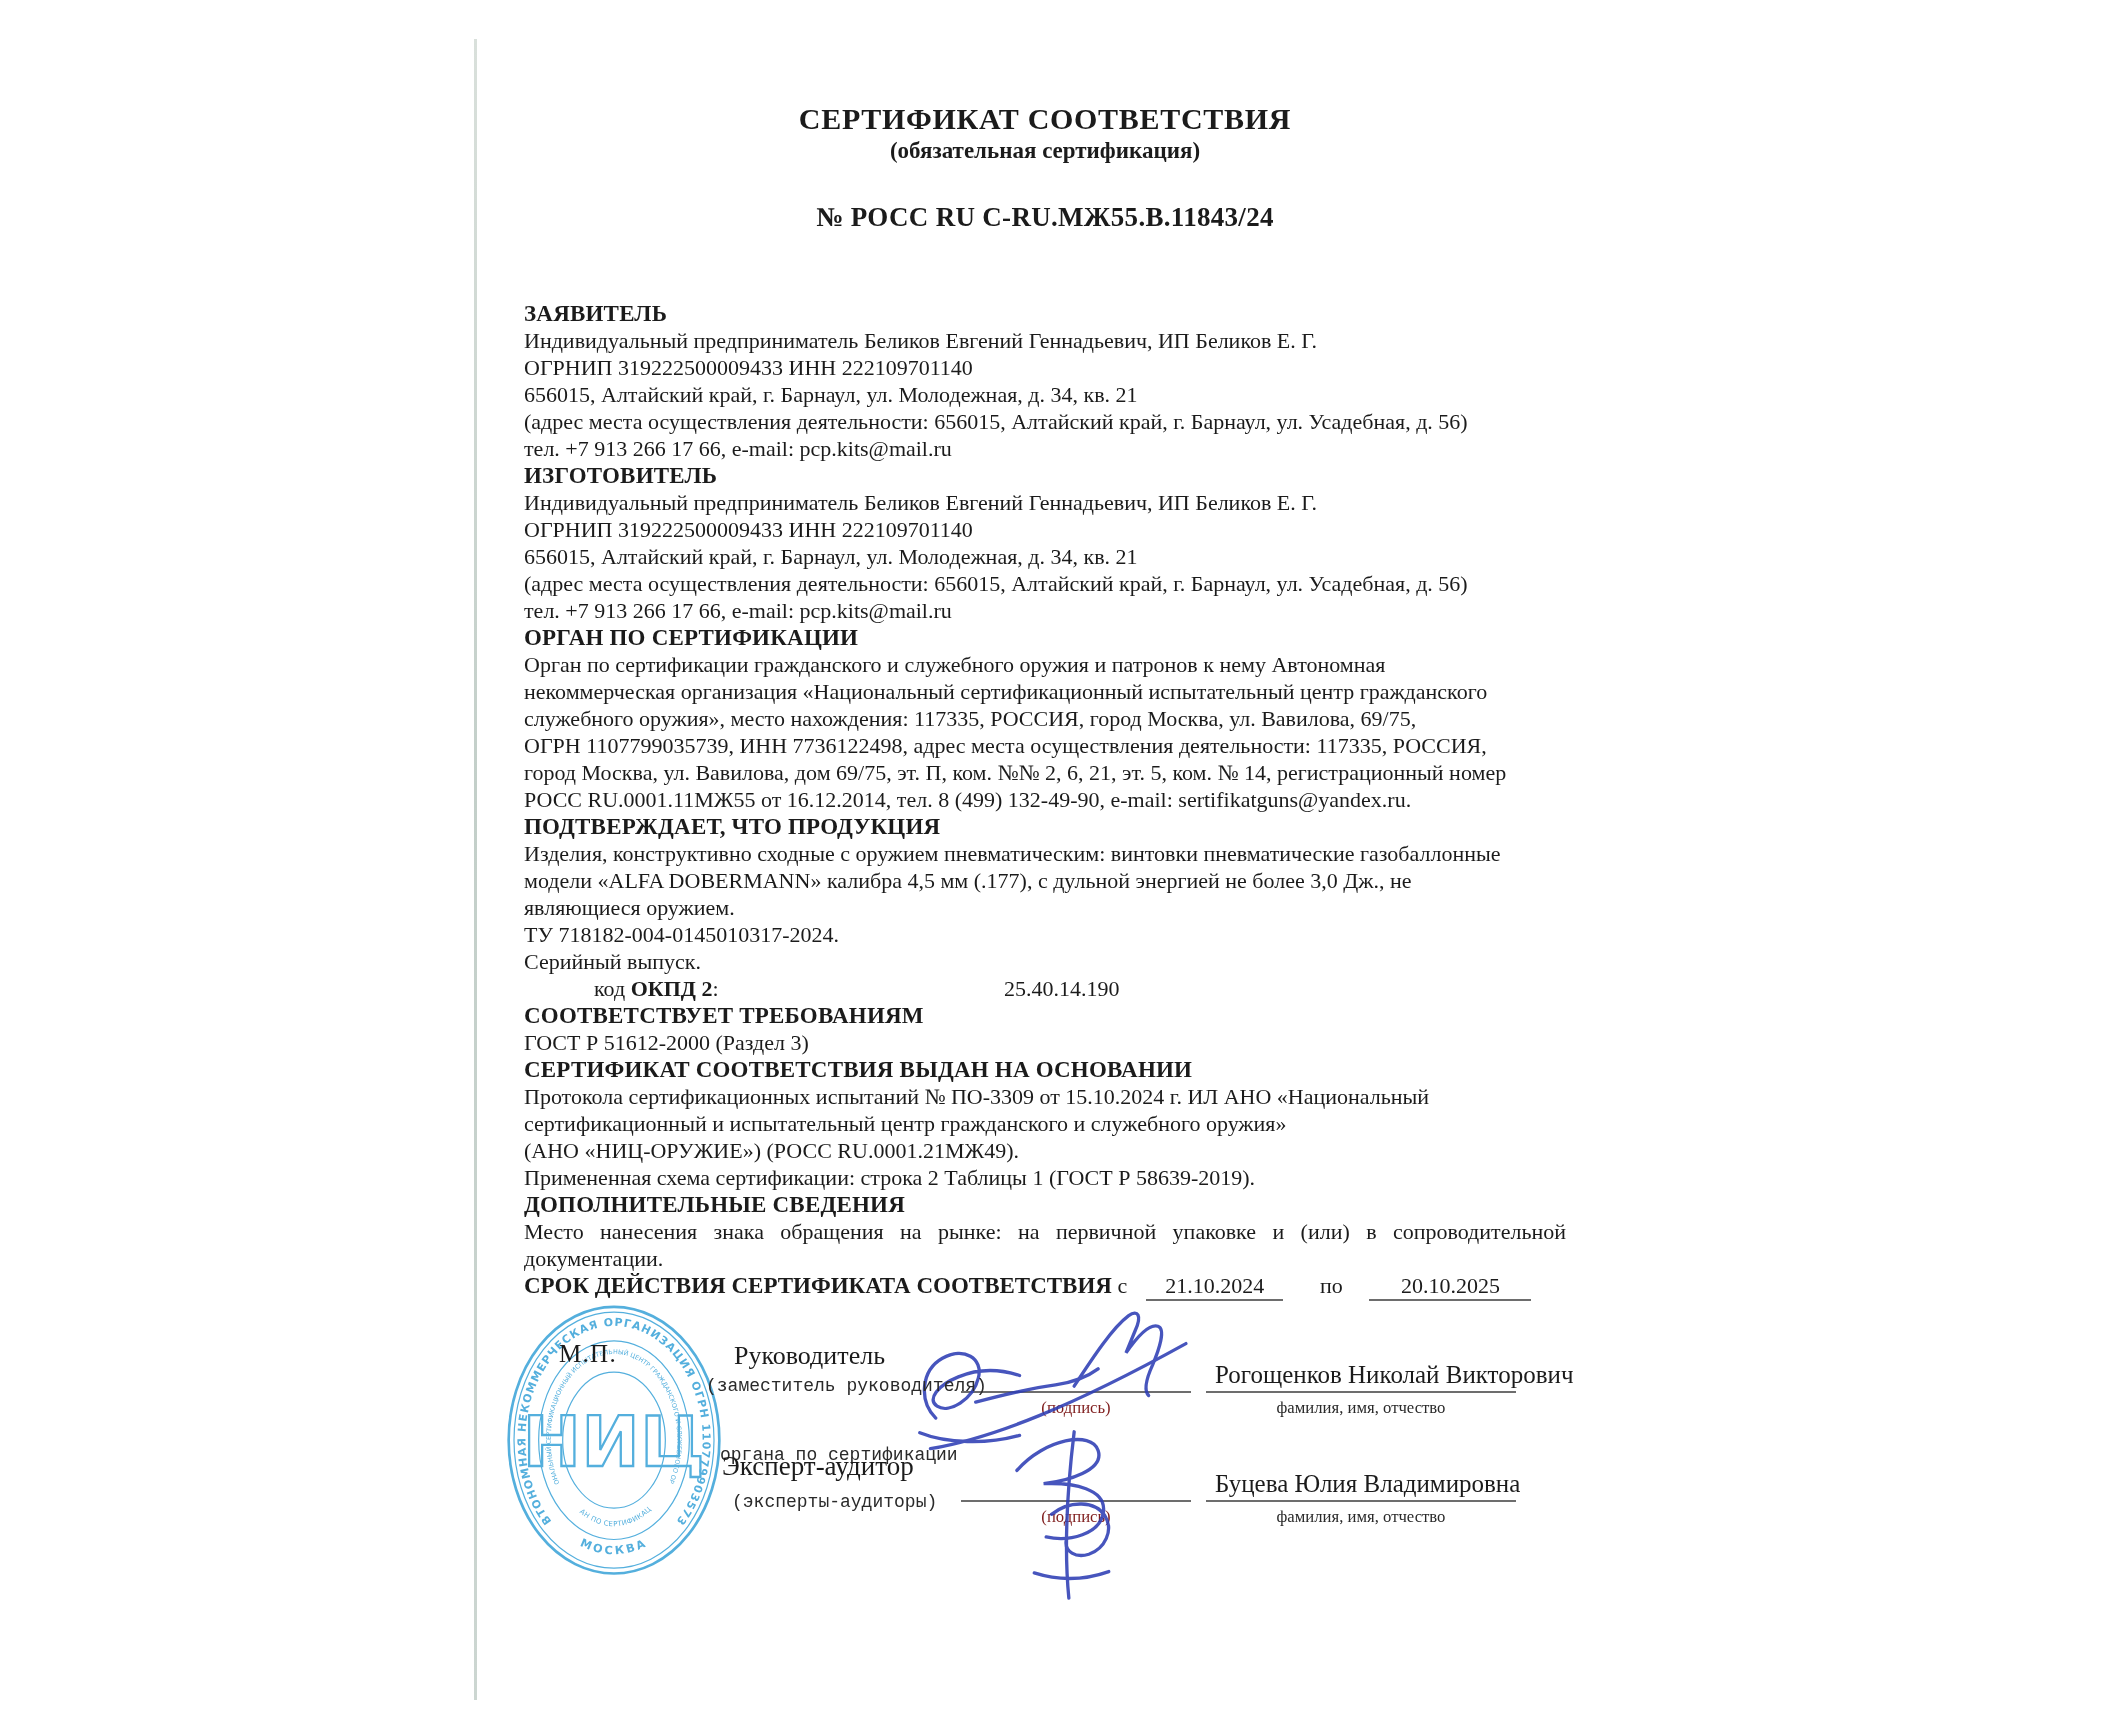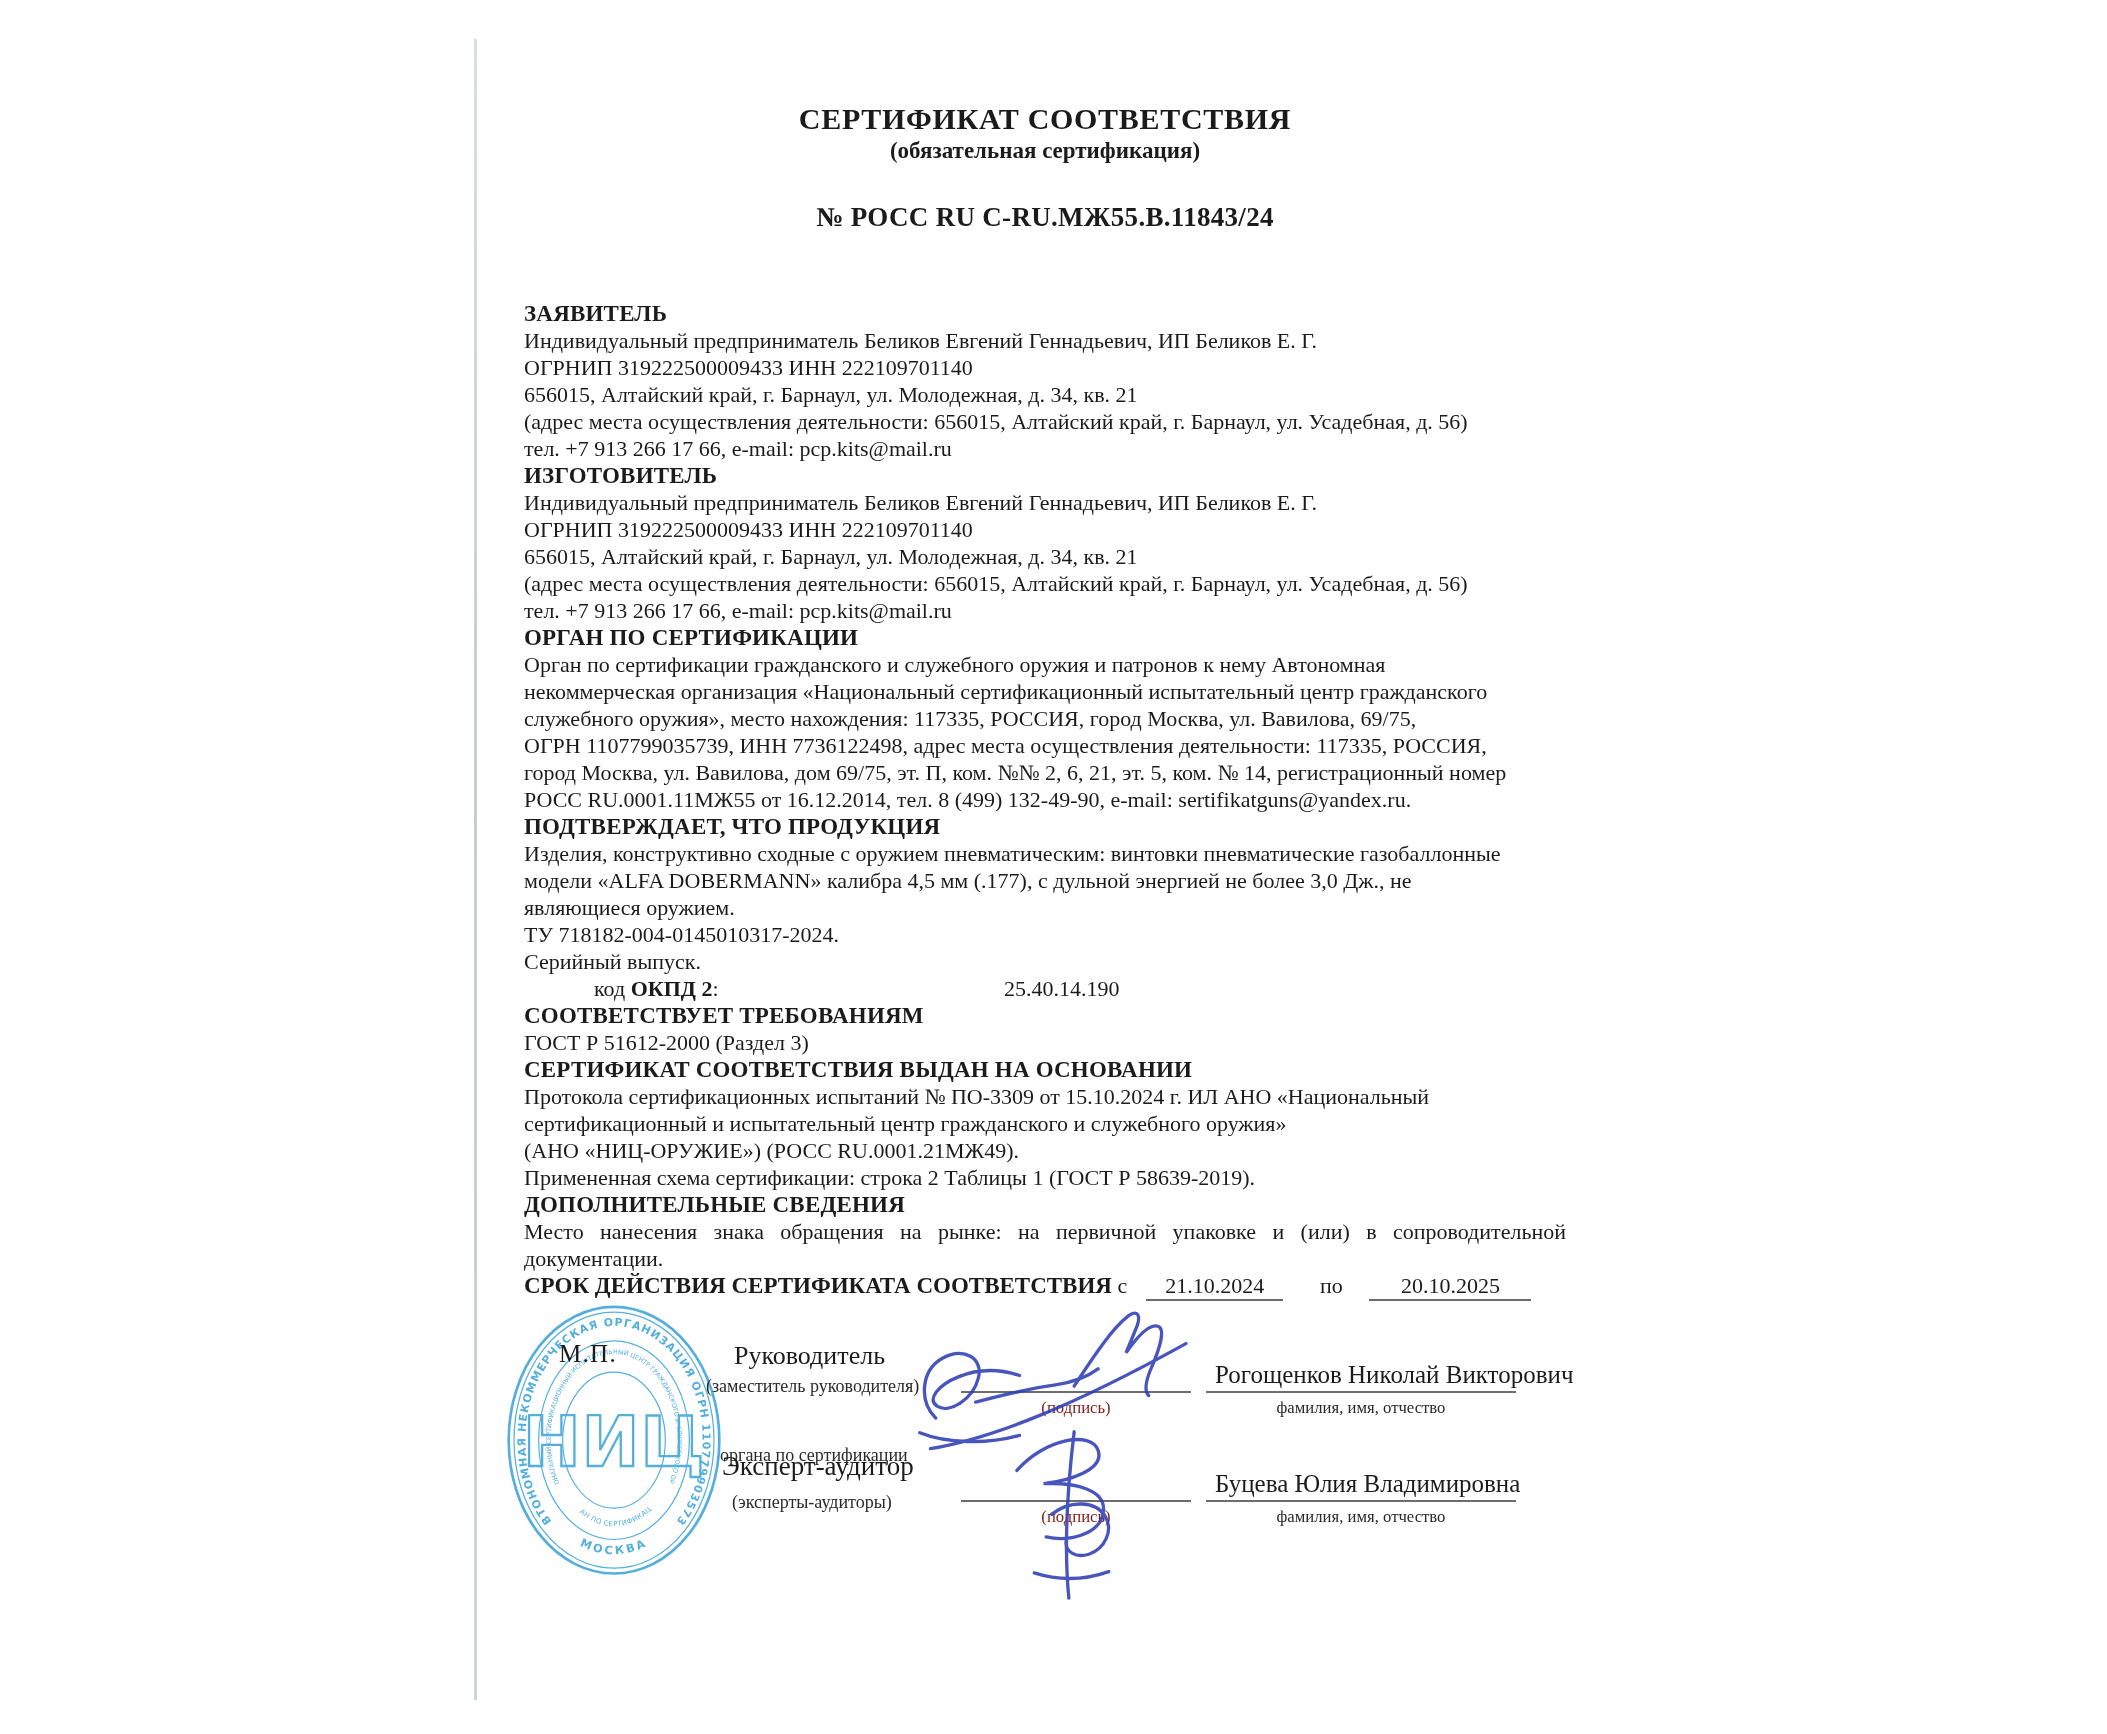--- a/index.html
+++ b/index.html
@@ -31,21 +31,21 @@
     display:inline-block; min-width:100px; text-align:center;
     border-bottom:2px solid #6d6d6d; padding:0 18.7px; margin-left:13.3px;
   }
   .date-ul.wide { padding:0 31px; margin-left:21.3px; }
   .to-word { margin-left:31px; }
   
   .abs { position:absolute; }
   .mp { font-size:25px; letter-spacing:1.3px; z-index:3; }
   .role-main  { font-size:26px; z-index:3; }
   .role-big   { font-size:27px; z-index:3; }
-  .role-note  { font-size:18px; color:#2a2a2a; z-index:3; }
+  .role-note  { font-size:18px; color:#2a2a2a; z-index:3;font-family:Liberation Mono, monospace; }
   .sig-name   { font-size:25px; white-space:nowrap; }
   .u-line { height:0; border-bottom:2px solid #6d6d6d; }
   .small-cap { font-size:16.7px; color:#7f1d1d; text-align:center; width:230px; }
   .small-cap2 { font-size:16.7px; color:#2a2a2a; text-align:center; width:310px; }
   .stamp-svg { z-index:1; }
   .sig-svg { z-index:2; }
 </style>
 </head>
 <body>
 

